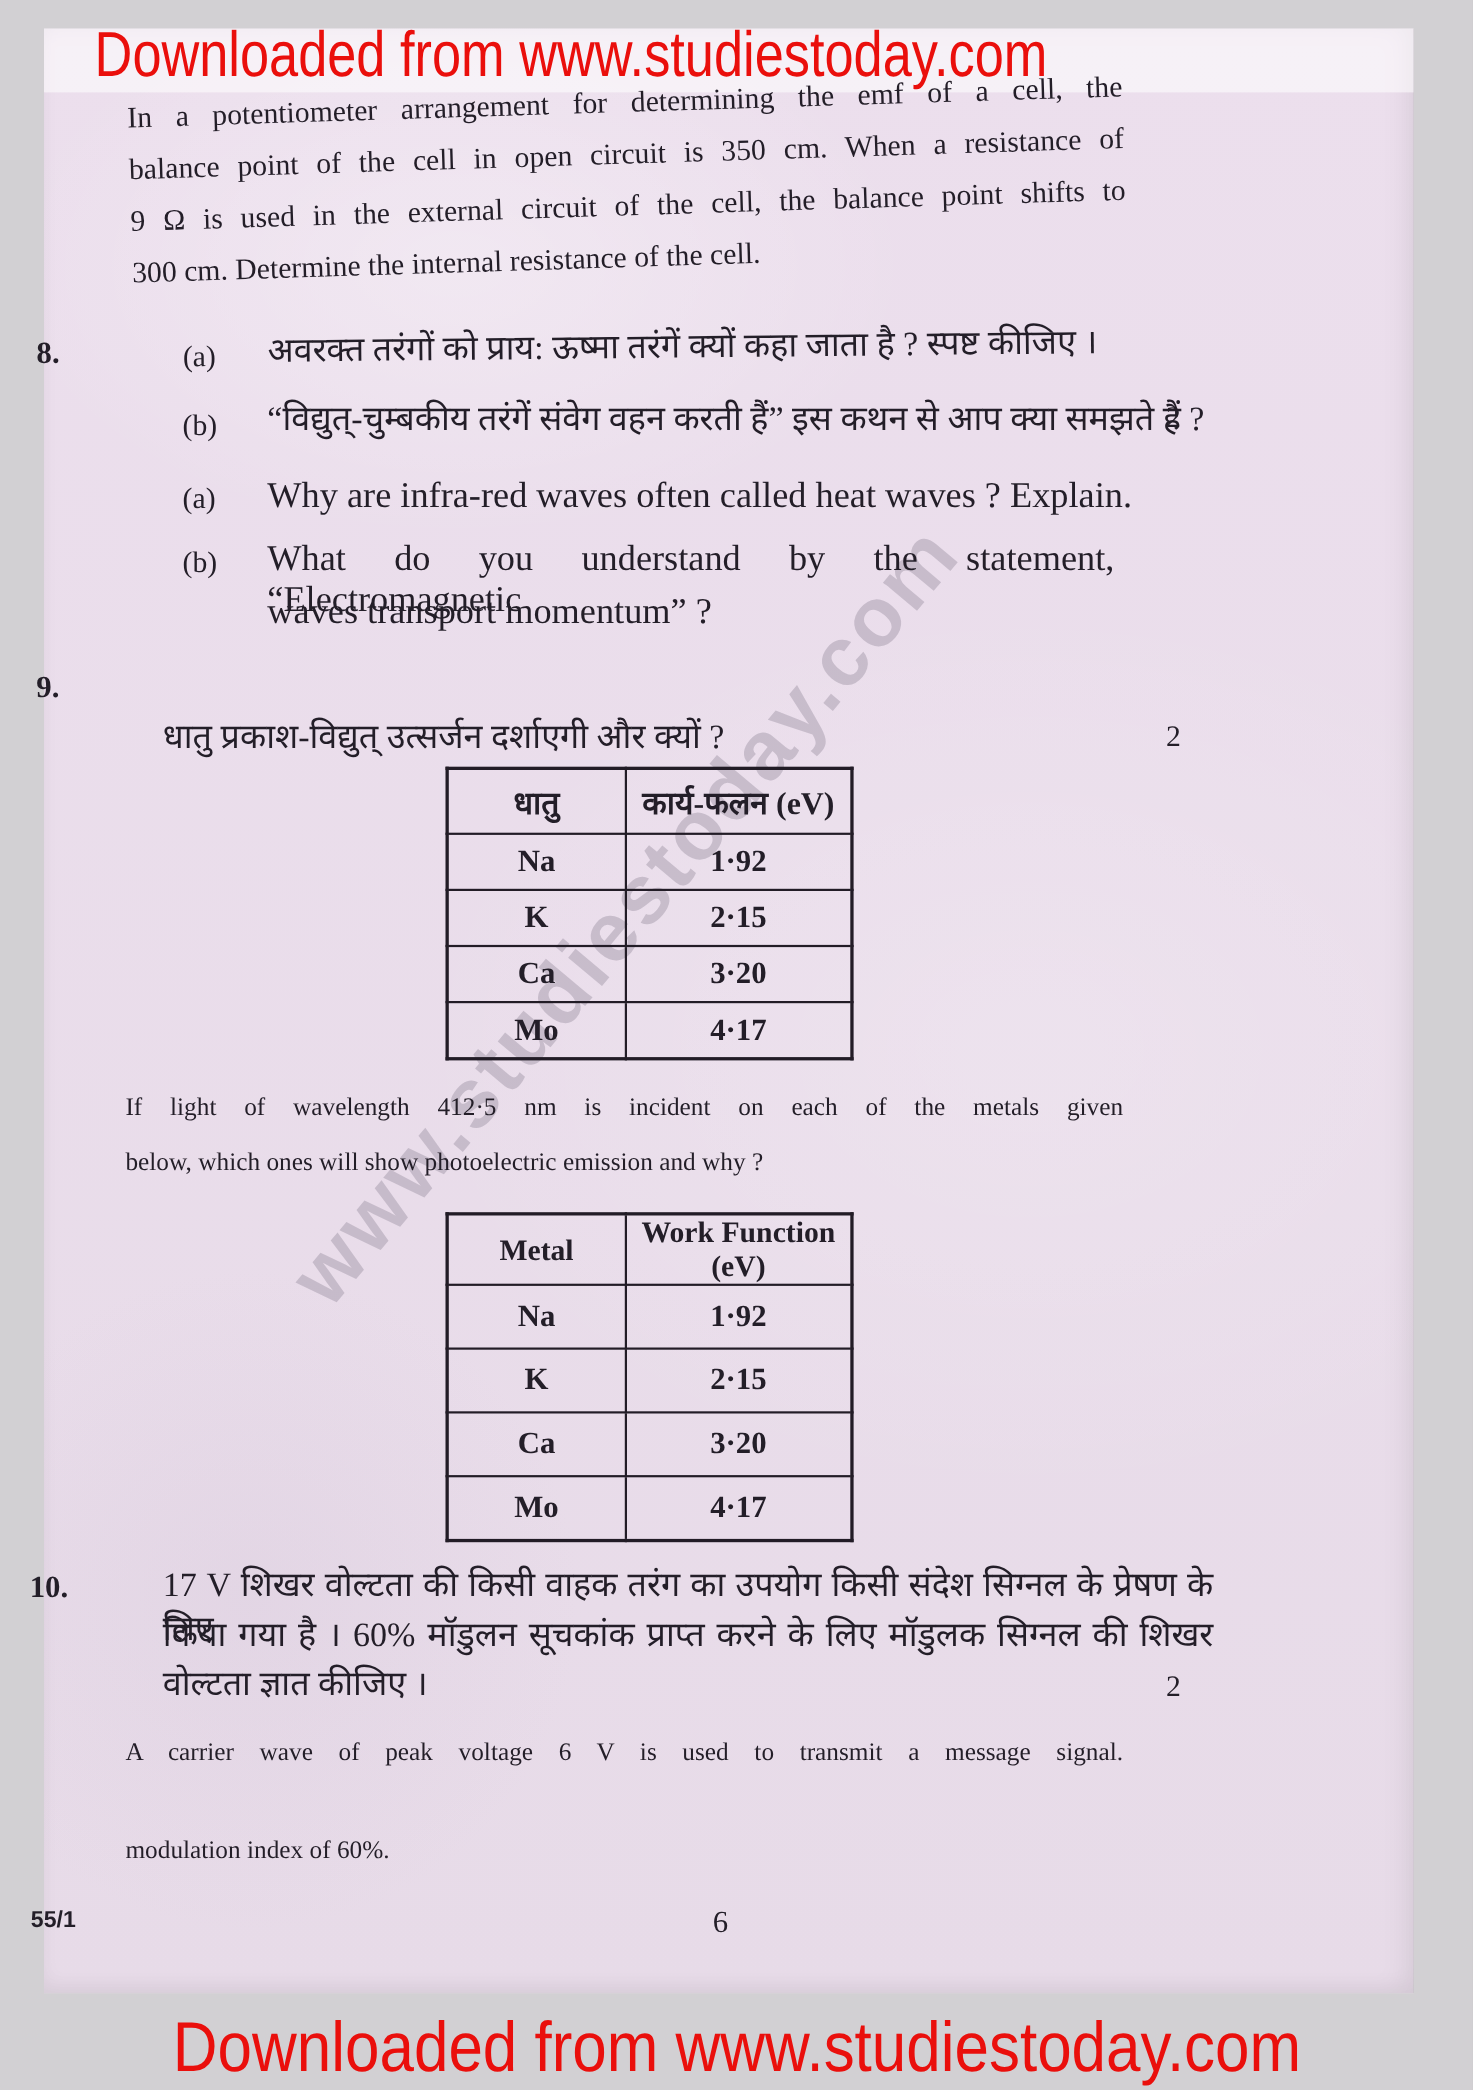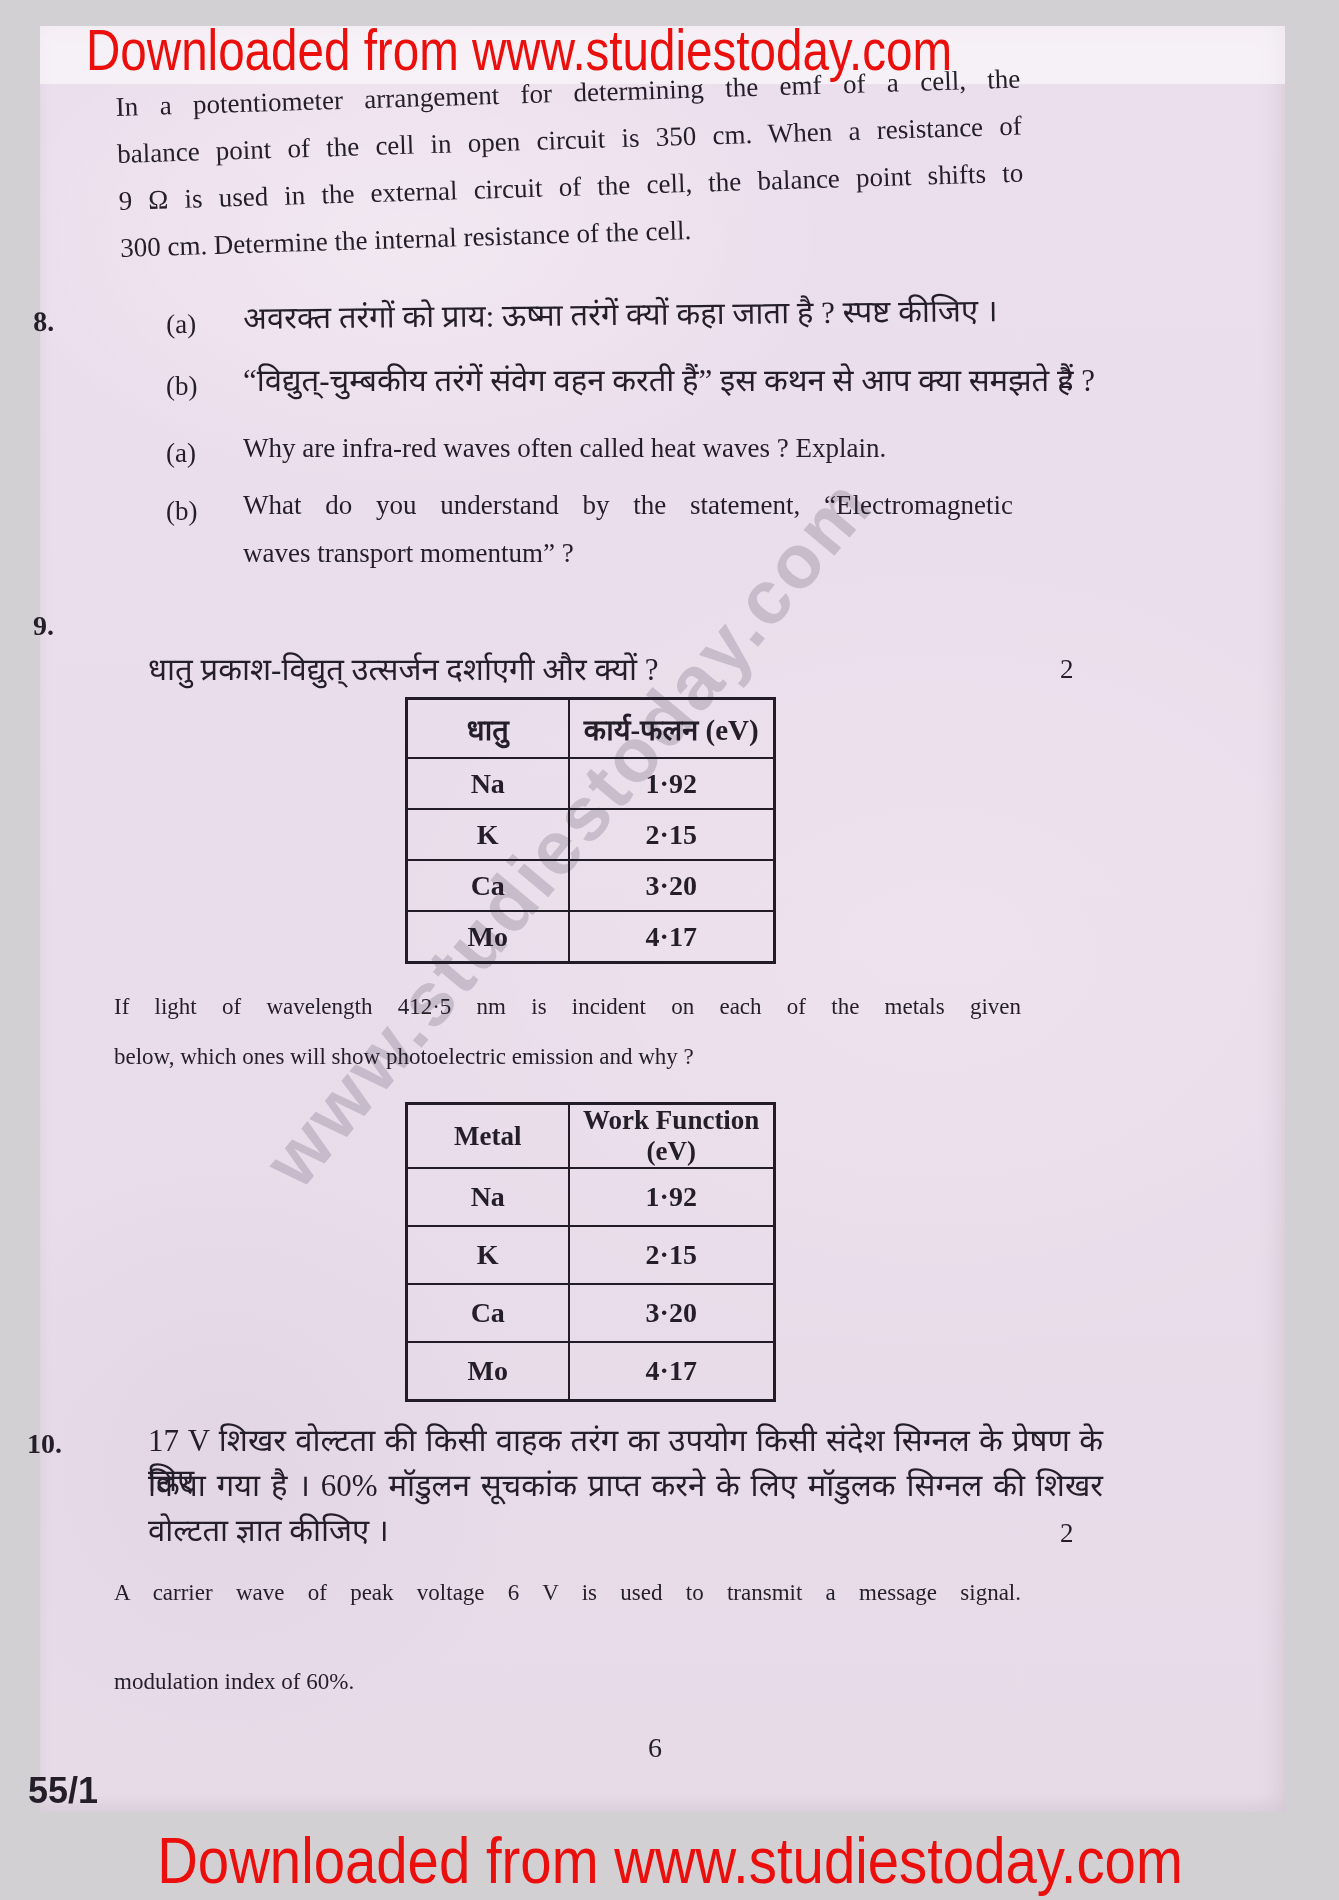--- a/index.html
+++ b/index.html
@@ -23,21 +23,21 @@
     background:rgba(255,255,255,.55);
   }
   .banner{
     position:absolute; color:#ea0f0c;
     font-family:"Liberation Sans","DejaVu Sans",sans-serif;
     font-weight:400; white-space:pre; z-index:3;
   }
   .banner.top{ left:86px; top:16px; font-size:58px; transform:scaleX(.82); transform-origin:left top; }
   .banner.bottom{ left:50%; top:1824px; font-size:64px; transform:translateX(-50%) scaleX(.88); }
   .line{ position:absolute; white-space:pre; z-index:2; }
-  .eng{ font-size:27px; }
+  .eng{ font-size:33px; }
   .engb{ font-size:23px; font-weight:400; }
   .hin{ font-size:31px; line-height:40px; }
   .just{ white-space:normal; text-align:justify; text-align-last:justify; }
   .qnum{ font-weight:700; font-size:28px; }
   .plabel{ font-size:27px; }
   .marks{ font-size:27px; }
   .intro{ position:absolute; left:115px; top:84px; width:905px; transform:rotate(-1.8deg); transform-origin:left top; z-index:2;}
   .intro .pline{ font-size:27px; line-height:47px; white-space:pre; }
   .intro .pline.just{ white-space:normal; }
   .q8tilt{ transform:rotate(-.6deg); transform-origin:left top; }
@@ -55,21 +55,21 @@
   .t1 td{ height:49px; font-size:28px; }
   .t2{ left:405px; top:1102px; }
   .t2 th{ height:53px; font-size:27px; }
   .t2 td{ height:56px; font-size:28px; }
   .watermark{
     position:absolute; left:130px; top:810px; width:840px; z-index:1;
     font-family:"Liberation Sans","DejaVu Sans",sans-serif; font-weight:700;
     font-size:76px; letter-spacing:3px; color:rgba(133,123,140,.34);
     transform:rotate(-50deg); transform-origin:center center; white-space:pre;
   }
-  .footer-code{ position:absolute; left:28px; top:1734px; font-family:"Liberation Sans","DejaVu Sans",sans-serif; font-weight:700; font-size:36px; z-index:2;margin-top:36px;}
+  .footer-code{ position:absolute; left:28px; top:1734px; font-family:"Liberation Sans","DejaVu Sans",sans-serif; font-weight:700; font-size:21px; z-index:2;}
   .footer-page{ position:absolute; left:648px; top:1732px; font-size:28px; z-index:2;}
 </style>
 </head>
 <body>
 
 <div id="canvas">
   <div class="page"></div>
   <div class="top-band"></div>
 
   <div class="watermark">www.studiestoday.com</div>

